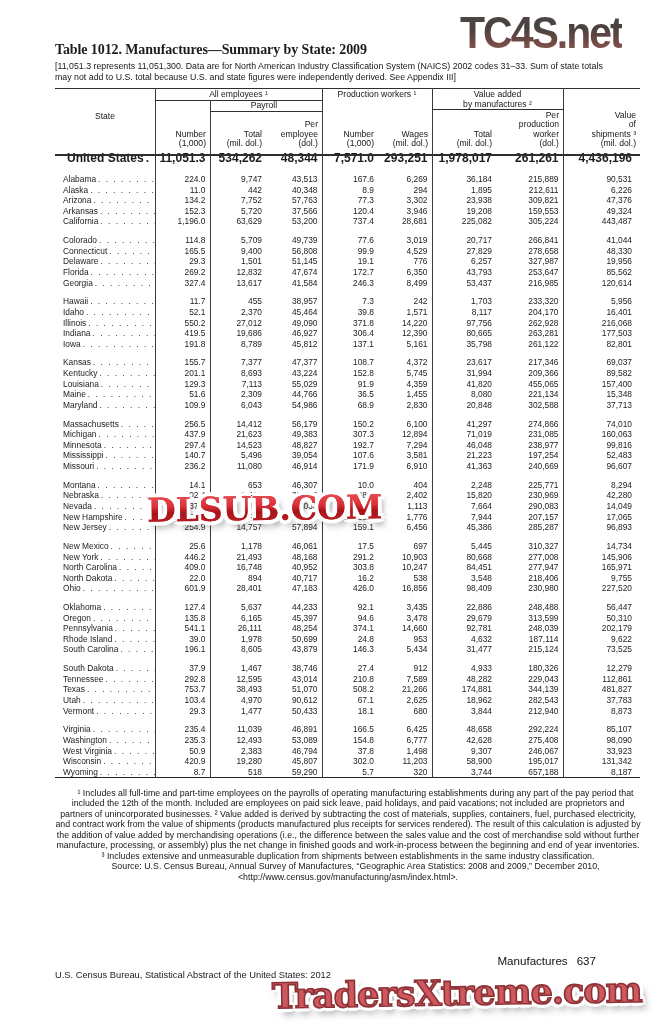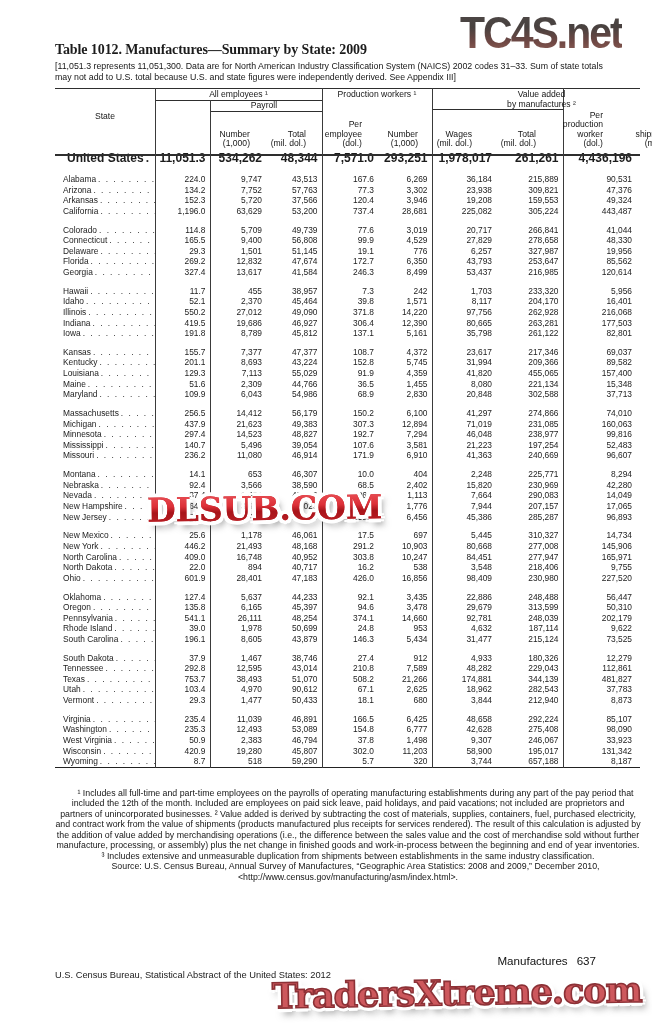--- a/index.html
+++ b/index.html
@@ -12,21 +12,21 @@
          font-weight:bold;font-size:14px;letter-spacing:-0.1px;}
   .note{left:55px;top:61px;width:552px;font-size:8.8px;line-height:10.6px;color:#151515;}
 
   
   .tblwrap{left:55px;top:88px;width:585px;}
   .thead{position:relative;height:64px;}
   .hl{position:absolute;background:#2e2e2e;height:1px;}
   .vl{position:absolute;background:#3a3a3a;width:1px;}
   .hlabel{position:absolute;font-size:8.6px;line-height:9.6px;color:#161616;}
   .ctr{text-align:center;}
-  .pre{white-space:pre-line;margin-left:44px;}
+  .pre{white-space:pre-line;}
   .sub{text-align:right;bottom:3px;}
 
   table{border-collapse:collapse;table-layout:fixed;width:585px;border-bottom:1.4px solid #222;}
   td{padding:0;font-size:8.4px;line-height:10.6px;vertical-align:bottom;
      overflow:hidden;white-space:nowrap;}
   td.num{text-align:right;padding-right:4px;}
   td.c8{padding-right:8px;}
   td.b{border-right:1px solid #3a3a3a;}
   tr.gap td{height:8.2px;line-height:8.2px;}
   tr.usgap td{height:9px;line-height:9px;}
@@ -176,20 +176,36 @@
           <td class="num c3 b">43,513</td>
           <td class="num c4">167.6</td>
           <td class="num c5 b">6,269</td>
           <td class="num c6">36,184</td>
           <td class="num c7 b">215,889</td>
           <td class="num c8">90,531</td>
         </tr>
         <tr>
           <td class="state c0 b">
             <span class="stcell">
+              <span class="nm">Alaska</span>
+              <span class="dots"></span>
+            </span>
+          </td>
+          <td class="num c1 b">11.0</td>
+          <td class="num c2">442</td>
+          <td class="num c3 b">40,348</td>
+          <td class="num c4">8.9</td>
+          <td class="num c5 b">294</td>
+          <td class="num c6">1,895</td>
+          <td class="num c7 b">212,611</td>
+          <td class="num c8">6,226</td>
+        </tr>
+        <tr>
+          <td class="state c0 b">
+            <span class="stcell">
               <span class="nm">Arizona</span>
               <span class="dots"></span>
             </span>
           </td>
           <td class="num c1 b">134.2</td>
           <td class="num c2">7,752</td>
           <td class="num c3 b">57,763</td>
           <td class="num c4">77.3</td>
           <td class="num c5 b">3,302</td>
           <td class="num c6">23,938</td>

